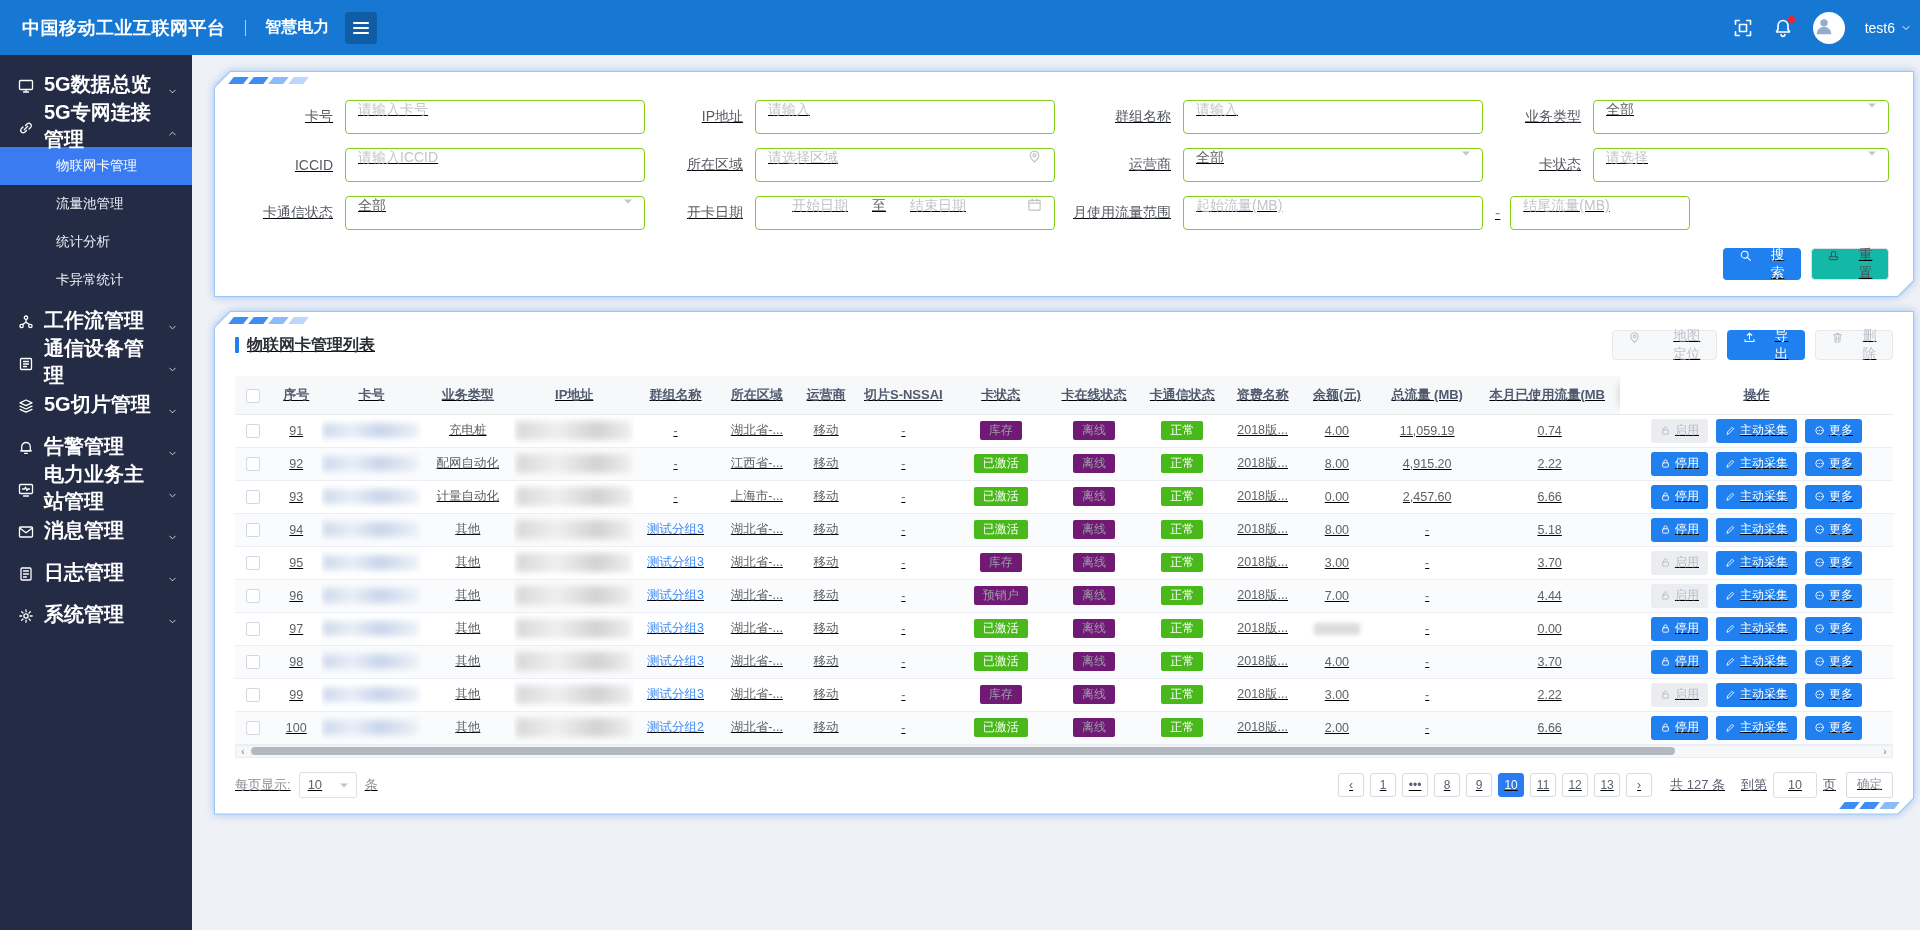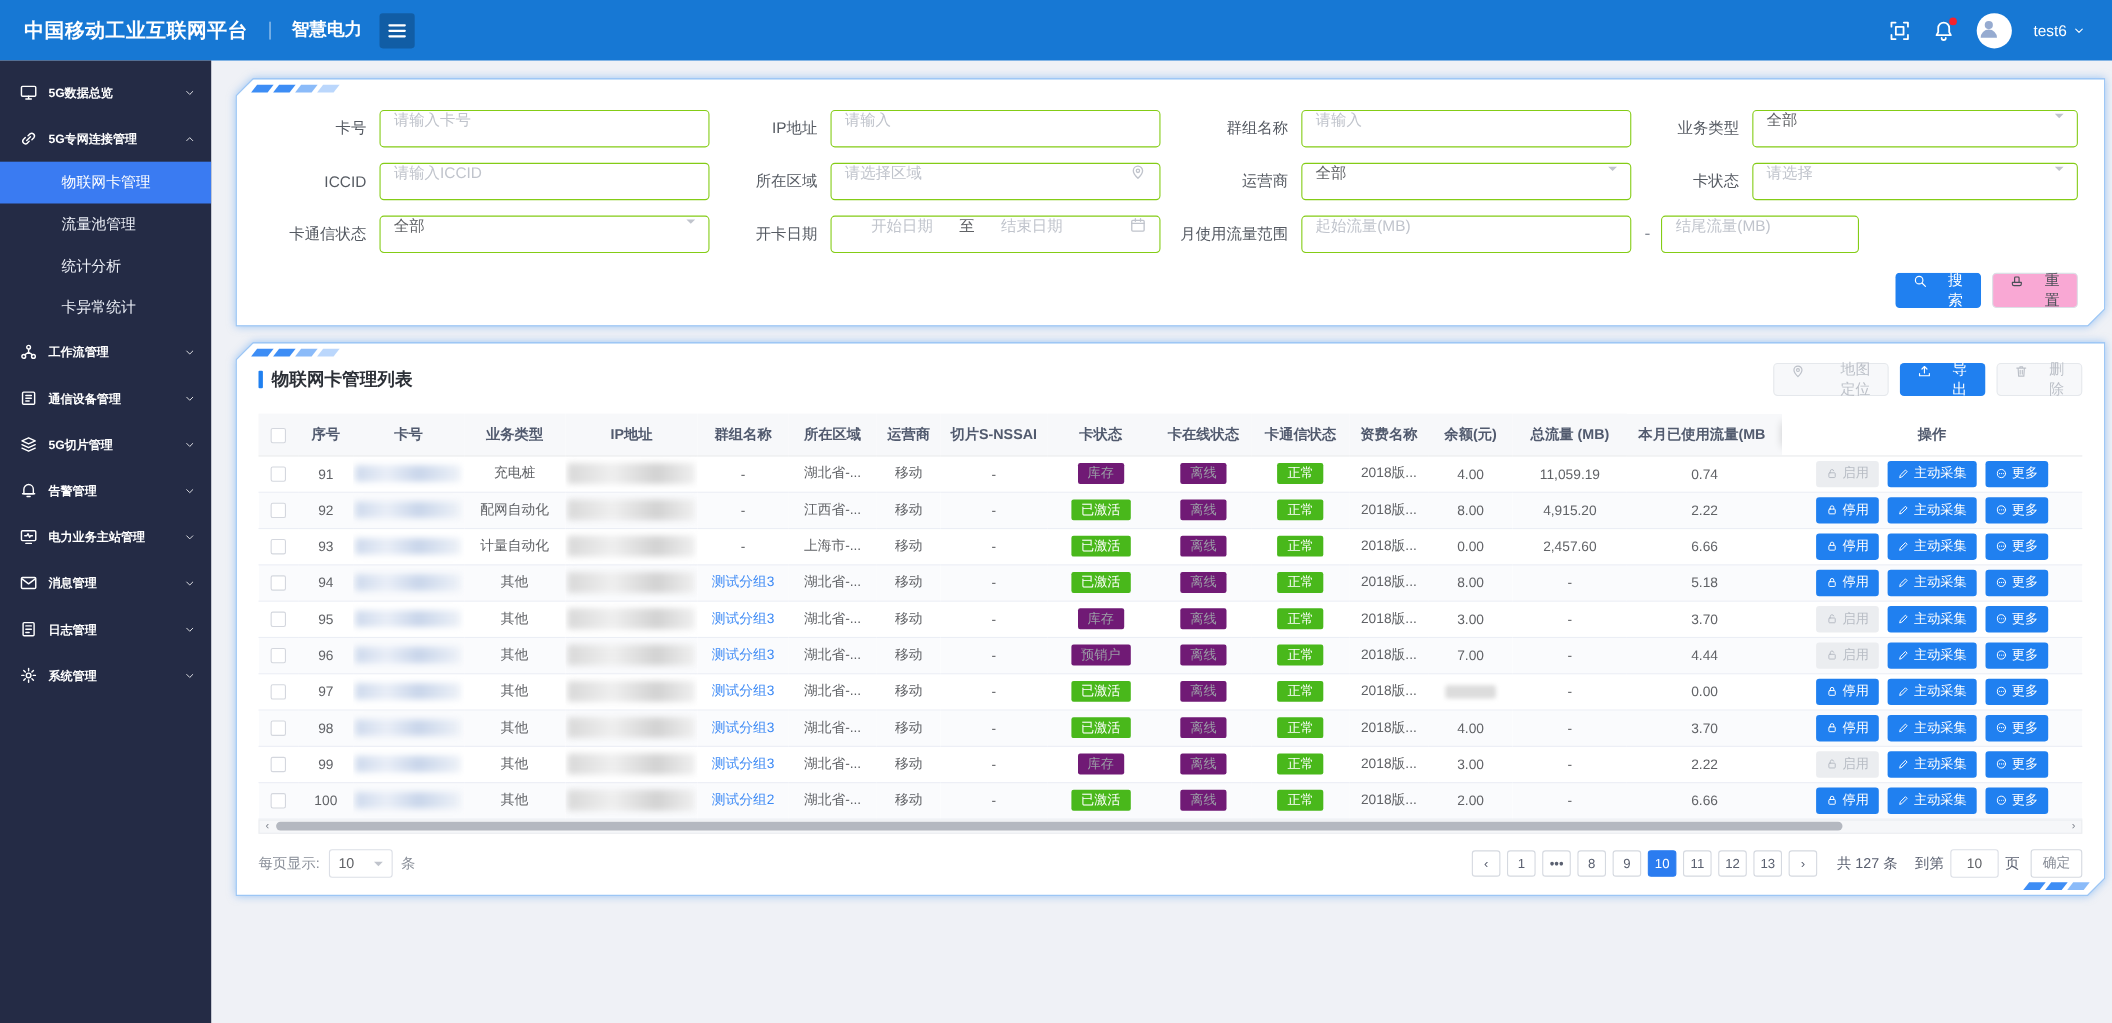--- a/index.html
+++ b/index.html
@@ -1,47 +1,47 @@
 <!DOCTYPE html>
 <html><head>
 <meta charset="utf-8">
 <style>
   * { box-sizing: border-box; margin: 0; padding: 0; }
   html,body { width:1920px; height:930px; overflow:hidden; }
   body { font-family:"Liberation Sans","DejaVu Sans",sans-serif; background:#eff1f6; }
   .page { width:1920px; height:930px; display:flex; flex-direction:column; }
 
   
-  .topbar { height:55px; background:#1778d4; display:flex; align-items:center; padding:0 24px 0 22px; color:#fff; flex:0 0 auto; }
+  .topbar { height:55px; background:#1778d4; display:flex; align-items:center; padding:0 8px 0 22px; color:#fff; flex:0 0 auto; }
   .brand { font-size:18px; font-weight:700; letter-spacing:.5px; }
   .brand-sep { margin:0 12px; opacity:.65; font-weight:400; }
   .brand-sub { font-size:16px; font-weight:700; }
   .hamburger { width:32px; height:32px; margin-left:16px; background:rgba(0,0,0,.22); border-radius:3px; display:flex; flex-direction:column; justify-content:center; align-items:center; gap:3px; cursor:pointer; }
   .hamburger i { width:16px; height:2px; background:#fff; border-radius:1px; }
   .topbar-right { margin-left:auto; display:flex; align-items:center; gap:20px; }
   .tico { width:20px; height:20px; color:#fff; position:relative; }
   .tico svg { width:100%; height:100%; }
   .bell-dot { position:absolute; top:-2px; right:-2px; width:7px; height:7px; border-radius:50%; background:#f5222d; }
   .avatar { width:32px; height:32px; border-radius:50%; background:#fff; color:#96abd0; display:flex; align-items:center; justify-content:center; overflow:hidden; }
   .avatar svg { width:22px; height:22px; margin-top:3px; }
   .username { font-size:14px; display:flex; align-items:center; gap:5px; }
   .username svg { width:12px; height:12px; }
 
   
   .main { flex:1; display:flex; min-height:0; }
   .sidebar { width:192px; background:#242b45; color:#fff; padding-top:8px; flex:0 0 auto; overflow:hidden; }
-  .menu-item { height:42px; display:flex; align-items:center; padding:0 14px 0 18px; gap:10px; font-size:11px; font-weight:700; cursor:pointer; }
+  .menu-item { height:42px; display:flex; align-items:center; padding:0 14px 0 18px; gap:10px; font-size:20px; font-weight:700; cursor:pointer; }
   .menu-item .mico { width:16px; height:16px; flex:0 0 auto; }
   .menu-item .mico svg { width:16px; height:16px; }
   .menu-item .chev { margin-left:auto; width:11px; height:11px; opacity:.85; }
   .menu-item .chev svg { width:11px; height:11px; }
   .submenu-item { height:38px; display:flex; align-items:center; padding-left:56px; font-size:13.5px; color:#eceff7; cursor:pointer; }
   .submenu-item.active { background:#3a7bf2; color:#fff; }
 
-  .content { flex:1; padding:16px 6px 0 22px; overflow:hidden; }
+  .content { flex:1; padding:16px 6px 0 22px; overflow:hidden;text-decoration:underline; }
 
   
   .panel { position:relative; filter:drop-shadow(0 0 4px rgba(70,150,240,.5)); margin-bottom:14px; }
   .panel-border { background:#9cc6f5; clip-path:polygon(16px 0, 100% 0, 100% calc(100% - 16px), calc(100% - 16px) 100%, 0 100%, 0 16px); padding:1px; }
   .panel-inner { background:#fff; clip-path:polygon(15.5px 0, 100% 0, 100% calc(100% - 15.5px), calc(100% - 15.5px) 100%, 0 100%, 0 15.5px); position:relative; }
   .stripes { position:absolute; display:flex; gap:5px; }
   .stripes.tl { top:5px; left:16px; }
   .stripes.br { bottom:5px; right:16px; }
   .stripes i { width:15px; height:7px; background:#3d8df5; transform:skewX(-38deg); }
   .stripes i:nth-child(3){ opacity:.6; } .stripes i:nth-child(4){ opacity:.35; }
@@ -60,21 +60,21 @@
   .date-range { justify-content:space-between; }
   .date-range input { text-align:center; width:104px; }
   .date-range .to { color:#606266; font-size:14px; }
   .flow-wrap { display:flex; align-items:center; gap:10px; }
   .flow-dash { color:#8a8f99; }
   .flow2 { width:180px; }
   .filter-actions { grid-column:1 / -1; display:flex; justify-content:flex-end; gap:10px; margin-top:4px; }
   .btn { height:32px; border-radius:4px; font-size:13.5px; display:inline-flex; align-items:center; gap:6px; padding:0 15px; cursor:pointer; border:1px solid transparent; font-family:inherit; }
   .btn svg { width:13px; height:13px; }
   .btn-primary { background:#2080f0; color:#fff; }
-  .btn-plain { background:#f9a8d4; color:#4a4f57; border-color:#dcdfe6; }
+  .btn-plain { background:#14b8a6; color:#4a4f57; border-color:#dcdfe6; }
   .btn-disabled { background:#f7f8fa; color:#bcc0c8; border-color:#e5e8ec; cursor:default; }
 
   
   .table-body { padding:18px 20px 16px 20px; }
   .table-head { display:flex; align-items:center; margin-bottom:16px; }
   .list-title { display:flex; align-items:center; gap:8px; font-size:16px; font-weight:700; color:#2b2f36; }
   .accent { width:4px; height:16px; background:#2080f0; border-radius:1px; }
   .table-tools { margin-left:auto; display:flex; gap:10px; }
 
   table { width:100%; border-collapse:collapse; table-layout:fixed; }

